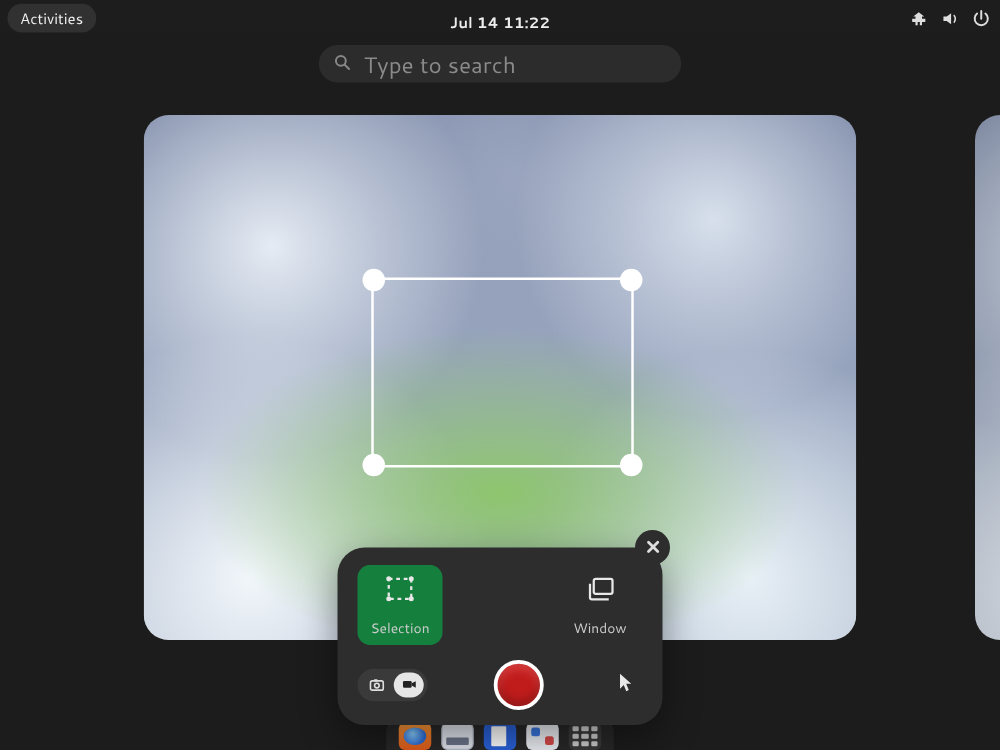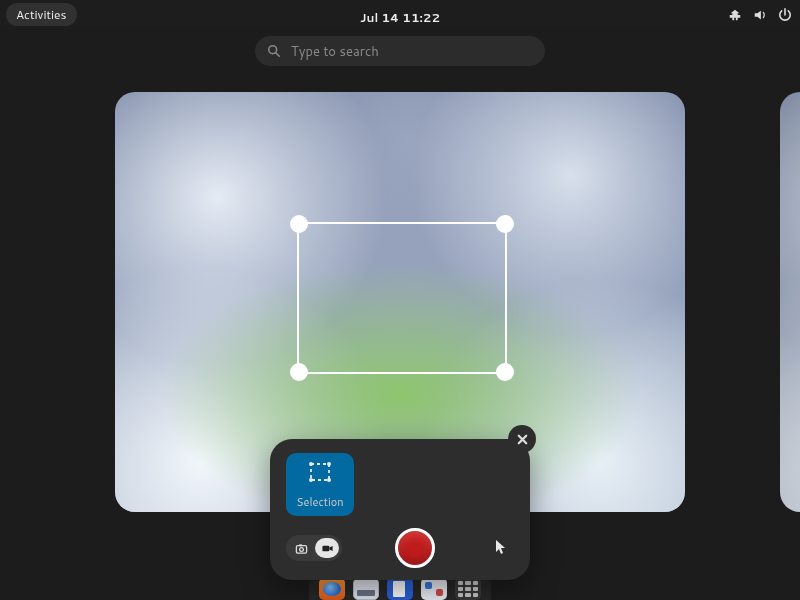--- a/index.html
+++ b/index.html
@@ -8,21 +8,21 @@
   
   .topbar { position: absolute; top: 0; left: 0; right: 0; height: 26px; background: rgba(30,30,30,0.8); display: flex; align-items: flex-end; padding: 0 6px; font-size: 12px; }
   .activities { background: rgba(255,255,255,0.09); border-radius: 12px; padding: 3px 10px; font-size: 12px; cursor: pointer; }
   .clock { position: absolute; left: 50%; transform: translateX(-50%); font-weight: 600; font-size: 12px; }
   .tray { position: absolute; right: 8px; display: flex; gap: 11px; align-items: center; }
   .tray svg { width: 14px; height: 14px; fill: #ddd; }
 
   
   .search { position: absolute; top: 36px; left: 50%; transform: translateX(-50%); width: 290px; height: 30px; background: rgba(255,255,255,0.07); border-radius: 15px; display: flex; align-items: center; padding: 0 12px; gap: 10px; }
   .search svg { width: 14px; height: 14px; fill: #888; }
-  .search input { background: none; border: none; outline: none; color: #d946ef; font-size: 13px; width: 100%; }
+  .search input { background: none; border: none; outline: none; color: #d946ef; font-size: 18px; width: 100%; }
   .search input::placeholder { color: #8a8a8a; }
 
   
   .workspace { position: absolute; border-radius: 20px; overflow: hidden; }
   .ws-main { top: 92px; left: 115px; width: 570px; height: 420px; }
   .ws-next { top: 92px; left: 780px; width: 570px; height: 420px; }
   .wallpaper { width: 100%; height: 100%; position: relative; background:
     radial-gradient(ellipse 60% 45% at 50% 72%, rgba(140,200,100,0.9) 0%, rgba(140,200,100,0) 70%),
     radial-gradient(circle at 18% 25%, rgba(245,250,255,0.85) 0%, rgba(245,250,255,0) 30%),
     radial-gradient(circle at 80% 20%, rgba(235,242,250,0.8) 0%, rgba(235,242,250,0) 28%),
@@ -40,21 +40,21 @@
   .h-tr { top: -9px; right: -9px; }
   .h-bl { bottom: -9px; left: -9px; }
   .h-br { bottom: -9px; right: -9px; }
 
   
   .panel { position: absolute; bottom: 20px; left: 50%; transform: translateX(-50%); width: 260px; background: #2d2d2d; border-radius: 22px; padding: 14px 16px 12px; box-shadow: 0 10px 30px rgba(0,0,0,0.4); }
   .panel-close { position: absolute; top: -14px; right: -6px; width: 28px; height: 28px; border-radius: 50%; background: #2d2d2d; display: flex; align-items: center; justify-content: center; cursor: pointer; }
   .panel-close svg { width: 13px; height: 13px; stroke: #ddd; stroke-width: 2.4; fill:none; stroke-linecap:round;}
   .modes { display: flex; justify-content: space-between; margin-bottom: 12px; }
   .mode { width: 68px; display: flex; flex-direction: column; align-items: center; gap: 6px; border-radius: 10px; padding: 8px 2px 6px; cursor: pointer; }
-  .mode.active { background: #0369a1; }
+  .mode.active { background: #15803d; }
   .mode-label { font-size: 11px; color: #ccc; }
   .mode svg { width: 26px; height: 22px; fill: none; stroke: #e8e8e8; stroke-width: 1.8; }
 
   .controls { display: flex; align-items: center; justify-content: space-between; gap: 10px; }
   .toggle-group { display: flex; align-items: center; gap: 2px; background: #3a3a3a; border-radius: 14px; padding: 3px; }
   .tog { width: 24px; height: 20px; border-radius: 11px; display: flex; align-items: center; justify-content: center; cursor: pointer; }
   .tog.active { background: #e6e6e6; }
   .tog svg { width: 13px; height: 13px; }
   .tog.active svg { fill: #222; stroke:#222; }
   .tog:not(.active) svg { fill: #ddd; stroke:#ddd; }
@@ -150,20 +150,29 @@
         <svg viewBox="0 0 26 22">
             <rect x="4" y="3" width="18" height="16" stroke-dasharray="3 3"></rect>
             <circle cx="4" cy="3" r="2" fill="#e8e8e8" stroke="none"></circle>
             <circle cx="22" cy="3" r="2" fill="#e8e8e8" stroke="none"></circle>
             <circle cx="4" cy="19" r="2" fill="#e8e8e8" stroke="none"></circle>
             <circle cx="22" cy="19" r="2" fill="#e8e8e8" stroke="none"></circle>
           </svg>
       </span>
       <span class="mode-label">Selection</span>
     </div>
+    <div class="mode">
+      <span>
+        <svg viewBox="0 0 26 22">
+            <rect x="8" y="3" width="15" height="12" rx="1.5"></rect>
+            <path d="M5 7v11a1.5 1.5 0 001.5 1.5H20"></path>
+          </svg>
+      </span>
+      <span class="mode-label">Window</span>
+    </div>
   </div>
 
   <div class="controls">
     <div class="toggle-group">
       <div class="tog">
         <span><svg viewBox="0 0 14 14">
               <rect x="1.5" y="4" width="11" height="8" rx="1.5" fill="none" stroke-width="1.4"></rect>
               <circle cx="7" cy="8" r="2" fill="none" stroke-width="1.4"></circle>
               <rect x="4.5" y="2.5" width="3" height="2" rx="0.5" stroke="none"></rect>
             </svg></span>

